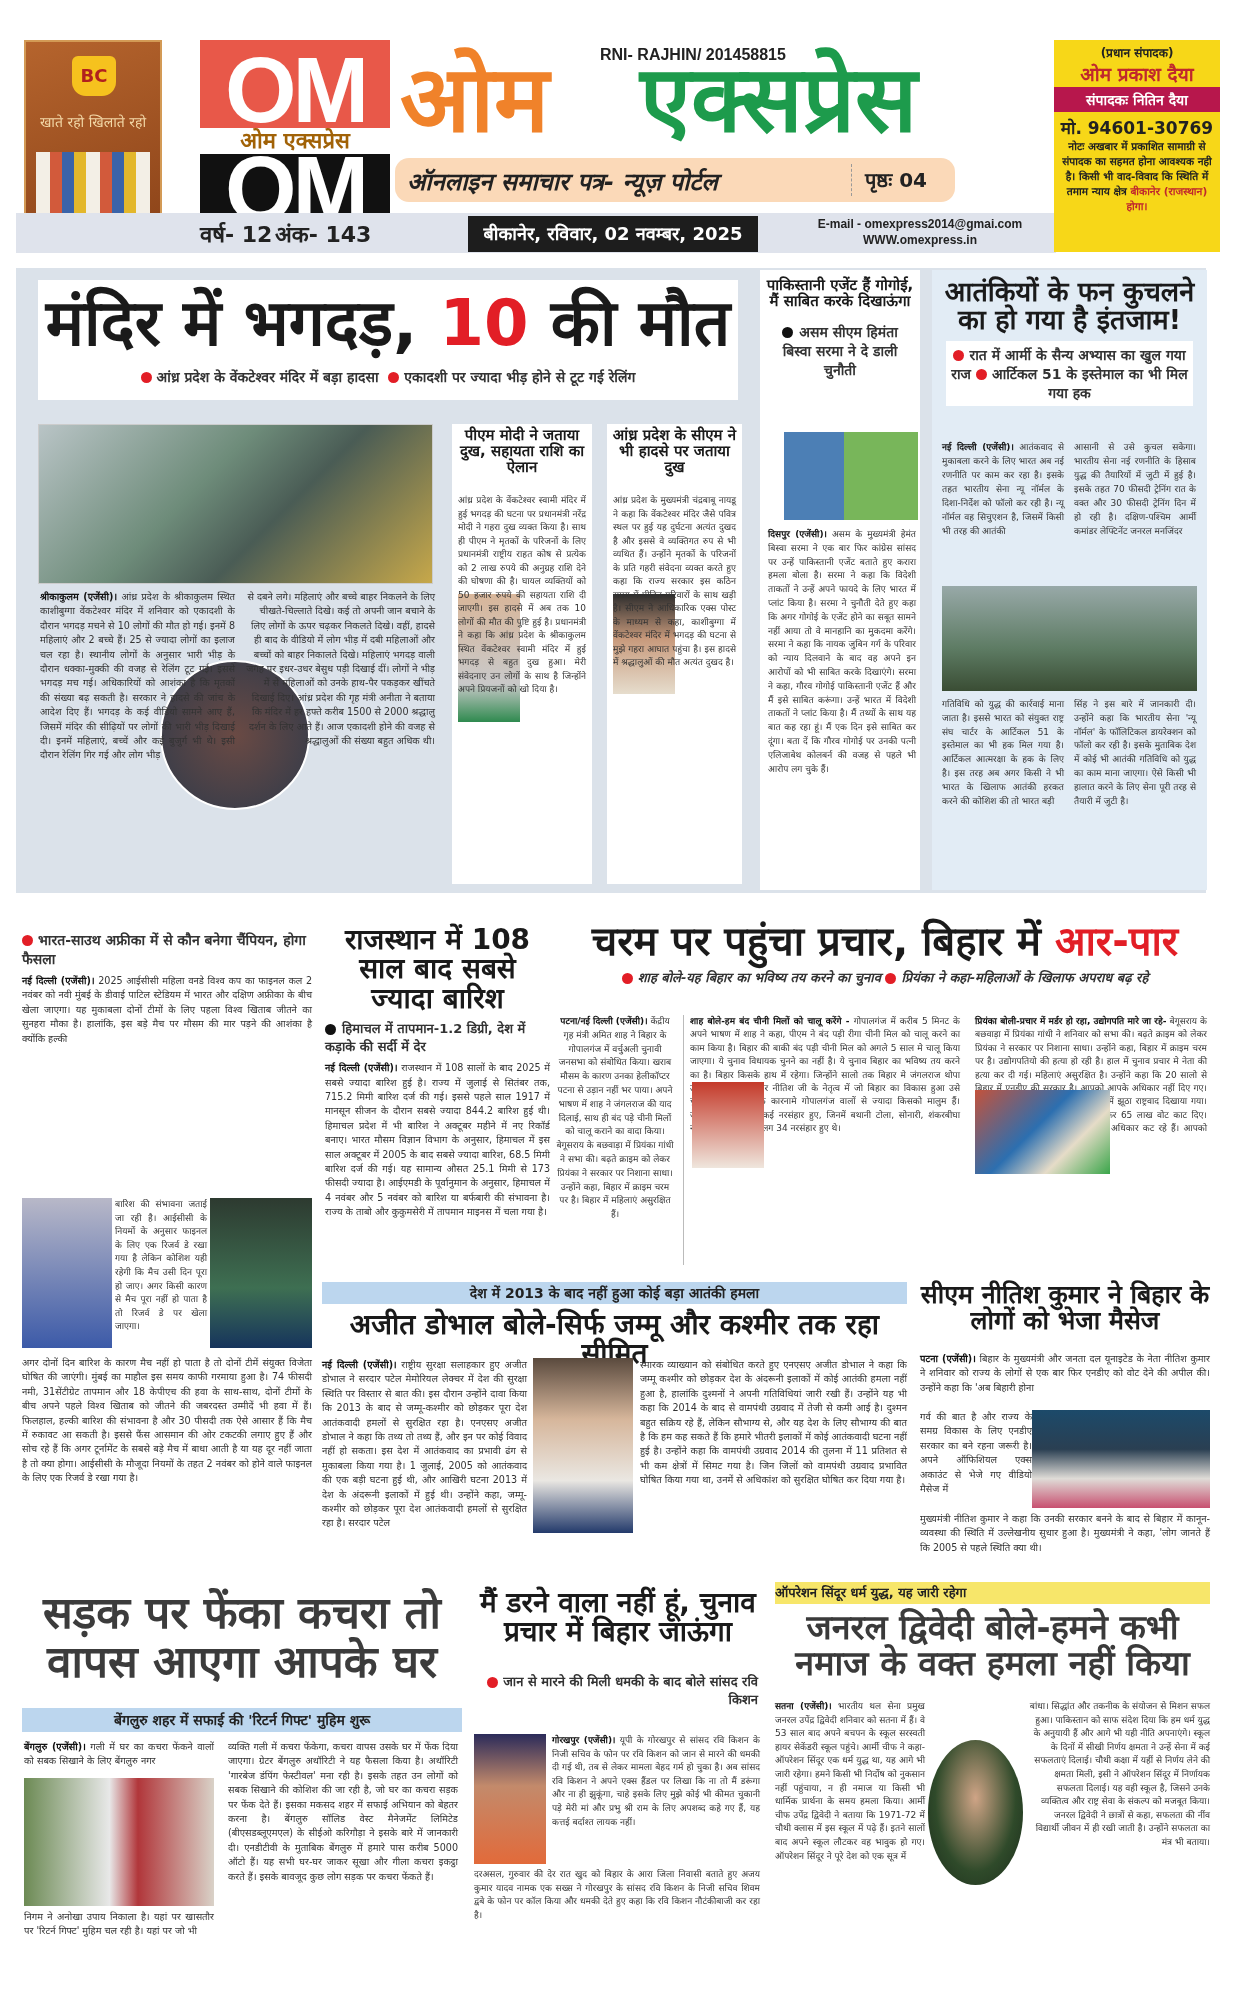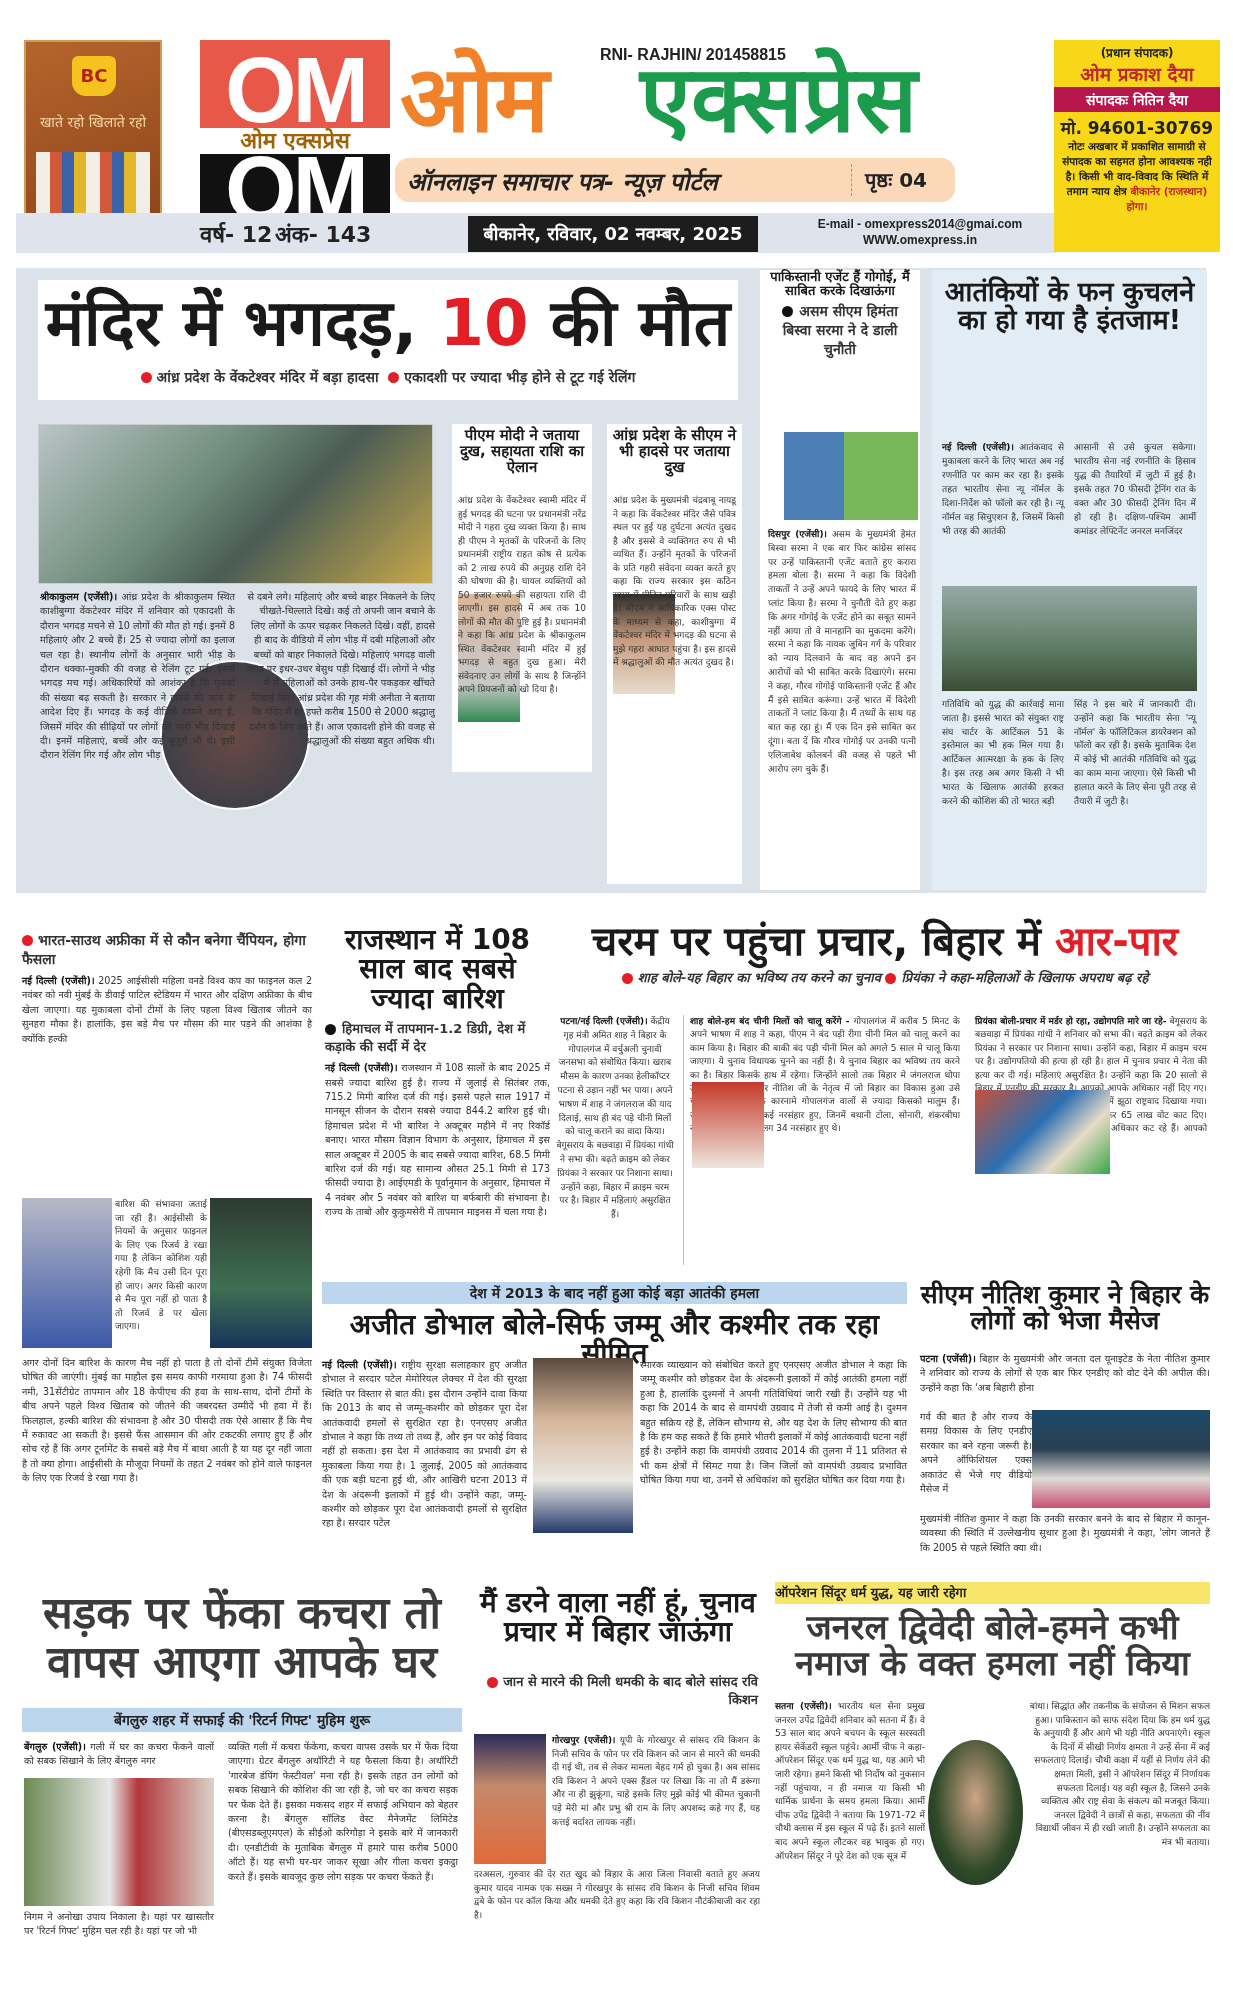--- a/index.html
+++ b/index.html
@@ -88,39 +88,40 @@
 <div class="abs panel" style="left:16px;top:268px;width:1190px;height:625px"></div>
 <div class="abs" style="left:38px;top:280px;width:700px;height:120px;background:#fff">
   <div class="hl" style="font-size:64px;margin-top:10px"><span>मंदिर में भगदड़,</span> <span class="red">10</span> <span>की मौत</span></div>
   <div class="sub" style="font-size:14px;margin-top:10px"><span class="dot"></span><span>आंध्र प्रदेश के वेंकटेश्वर मंदिर में बड़ा हादसा</span>&nbsp;&nbsp;<span class="dot"></span><span>एकादशी पर ज्यादा भीड़ होने से टूट गई रेलिंग</span></div>
 </div>
 <div class="abs img" style="left:38px;top:424px;width:395px;height:160px;background:linear-gradient(135deg,#b9c4c6,#6e8c7a 40%,#4a5c55 60%,#c7a84a)"></div>
 <div class="abs" style="left:160px;top:660px;width:150px;height:150px;border-radius:50%;background:radial-gradient(circle,#6a4a44,#2f3a4a);border:2px solid #fff"></div>
 <div class="abs body" style="left:40px;top:590px;width:195px"><b>श्रीकाकुलम (एजेंसी)।</b> <span>आंध्र प्रदेश के श्रीकाकुलम स्थित काशीबुग्गा वेंकटेश्वर मंदिर में शनिवार को एकादशी के दौरान भगदड़ मचने से 10 लोगों की मौत हो गई। इनमें 8 महिलाएं और 2 बच्चे हैं। 25 से ज्यादा लोगों का इलाज चल रहा है। स्थानीय लोगों के अनुसार भारी भीड़ के दौरान धक्का-मुक्की की वजह से रेलिंग टूट गई। इससे भगदड़ मच गई। अधिकारियों को आशंका है कि मृतकों की संख्या बढ़ सकती है। सरकार ने हादसे की जांच के आदेश दिए हैं। भगदड़ के कई वीडियो सामने आए हैं, जिसमें मंदिर की सीढ़ियों पर लोगों की भारी भीड़ दिखाई दी। इनमें महिलाएं, बच्चें और कई बुजुर्ग भी थे। इसी दौरान रेलिंग गिर गई और लोग भीड़</span></div>
 <div class="abs body" style="left:245px;top:590px;width:190px;text-align:right">से दबने लगे। महिलाएं और बच्चे बाहर निकलने के लिए चीखते-चिल्लाते दिखे। कई तो अपनी जान बचाने के लिए लोगों के ऊपर चढ़कर निकलते दिखे। वहीं, हादसे ही बाद के वीडियो में लोग भीड़ में दबी महिलाओं और बच्चों को बाहर निकालते दिखे। महिलाएं भगदड़ वाली जगह पर इधर-उधर बेसुध पड़ी दिखाई दीं। लोगों ने भीड़ में से महिलाओं को उनके हाथ-पैर पकड़कर खींचते दिखाई दिए। आंध्र प्रदेश की गृह मंत्री अनीता ने बताया कि मंदिर में हर हफ्ते करीब 1500 से 2000 श्रद्धालु दर्शन के लिए आते हैं। आज एकादशी होने की वजह से श्रद्धालुओं की संख्या बहुत अधिक थी।</div>
 
-<div class="abs" style="left:452px;top:424px;width:140px;height:348px;background:#fff">
+<div class="abs" style="left:452px;top:424px;width:140px;height:460px;background:#fff">
   <div class="hl" style="font-size:15px;padding:4px">पीएम मोदी ने जताया दुख, सहायता राशि का ऐलान</div>
   <div class="photo" style="left:6px;top:170px;width:62px;height:128px;background:linear-gradient(180deg,#d8b69a,#c9c9c9 70%,#2f8a4f)"></div>
   <div class="body" style="position:absolute;left:6px;top:70px;width:128px;font-size:9px;line-height:13.5px">आंध्र प्रदेश के वेंकटेश्वर स्वामी मंदिर में हुई भगदड़ की घटना पर प्रधानमंत्री नरेंद्र मोदी ने गहरा दुख व्यक्त किया है। साथ ही पीएम ने मृतकों के परिजनों के लिए प्रधानमंत्री राष्ट्रीय राहत कोष से प्रत्येक को 2 लाख रुपये की अनुग्रह राशि देने की घोषणा की है। घायल व्यक्तियों को 50 हजार रुपये की सहायता राशि दी जाएगी। इस हादसे में अब तक 10 लोगों की मौत की पुष्टि हुई है। प्रधानमंत्री ने कहा कि आंध्र प्रदेश के श्रीकाकुलम स्थित वेंकटेश्वर स्वामी मंदिर में हुई भगदड़ से बहुत दुख हुआ। मेरी संवेदनाए उन लोगों के साथ है जिन्होंने अपने प्रियजनों को खो दिया है।</div>
 </div>
 <div class="abs" style="left:607px;top:424px;width:135px;height:460px;background:#fff">
   <div class="hl" style="font-size:15px;padding:4px">आंध्र प्रदेश के सीएम ने भी हादसे पर जताया दुख</div>
   <div class="photo" style="left:6px;top:170px;width:62px;height:100px;background:linear-gradient(180deg,#2c2c2c,#c89a7c 45%,#e6ddcd)"></div>
   <div class="body" style="position:absolute;left:6px;top:70px;width:123px;font-size:9px;line-height:13.5px">आंध्र प्रदेश के मुख्यमंत्री चंद्रबाबू नायडू ने कहा कि वेंकटेश्वर मंदिर जैसे पवित्र स्थल पर हुई यह दुर्घटना अत्यंत दुखद है और इससे वे व्यक्तिगत रुप से भी व्यथित हैं। उन्होंने मृतकों के परिजनों के प्रति गहरी संवेदना व्यक्त करते हुए कहा कि राज्य सरकार इस कठिन समय में पीड़ित परिवारों के साथ खड़ी है। सीएम ने आधिकारिक एक्स पोस्ट के माध्यम से कहा, काशीबुग्गा में वेंकटेश्वर मंदिर में भगदड़ की घटना से मुझे गहरा आघात पहुंचा है। इस हादसे में श्रद्धालुओं की मौत अत्यंत दुखद है।</div>
 </div>
 
 <div class="abs" style="left:760px;top:270px;width:160px;height:620px;background:#fff">
-  <div class="hl" style="font-size:13px;padding:0 2px">पाकिस्तानी एजेंट हैं गोगोई, मैं साबित करके दिखाऊंगा</div>
+  <div class="hl" style="font-size:15px;padding:8px 2px">पाकिस्तानी एजेंट हैं गोगोई, मैं साबित करके दिखाऊंगा</div>
   <div class="sub" style="font-size:14px;padding:4px 8px;text-align:center"><span class="dotb"></span><span>असम सीएम हिमंता बिस्वा सरमा ने दे डाली चुनौती</span></div>
   <div class="photo" style="left:24px;top:162px;width:134px;height:88px;background:linear-gradient(90deg,#4c7fb5 0 45%,#78b65a 45%)"></div>
   <div class="body" style="position:absolute;left:8px;top:258px;width:148px;font-size:9px;line-height:13.8px"><b>दिसपुर (एजेंसी)।</b> <span>असम के मुख्यमंत्री हेमंत बिस्वा सरमा ने एक बार फिर कांग्रेस सांसद पर उन्हें पाकिस्तानी एजेंट बताते हुए करारा हमला बोला है। सरमा ने कहा कि विदेशी ताकतों ने उन्हें अपने फायदे के लिए भारत में प्लांट किया है। सरमा ने चुनौती देते हुए कहा कि अगर गोगोई के एजेंट होने का सबूत सामने नहीं आया तो वे मानहानि का मुकदमा करेंगे। सरमा ने कहा कि नायक जुबिन गर्ग के परिवार को न्याय दिलवाने के बाद वह अपने इन आरोपों को भी साबित करके दिखाएंगे। सरमा ने कहा, गौरव गोगोई पाकिस्तानी एजेंट हैं और मैं इसे साबित करूंगा। उन्हें भारत में विदेशी ताकतों ने प्लांट किया है। मैं तथ्यों के साथ यह बात कह रहा हूं। मैं एक दिन इसे साबित कर दूंगा। बता दें कि गौरव गोगोई पर उनकी पत्नी एलिजाबेथ कोलबर्न की वजह से पहले भी आरोप लग चुके हैं।</span></div>
 </div>
 <div class="abs" style="left:932px;top:270px;width:275px;height:620px;background:#e2ecf5">
   <div class="hl" style="font-size:27px;padding:8px 4px 4px">आतंकियों के फन कुचलने का हो गया है इंतजाम!</div>
+  <div class="sub" style="font-size:14px;background:#fff;margin:2px 14px;padding:4px"><span class="dot"></span><span>रात में आर्मी के सैन्य अभ्यास का खुल गया राज</span> <span class="dot"></span><span>आर्टिकल 51 के इस्तेमाल का भी मिल गया हक</span></div>
   <div class="body" style="position:absolute;left:10px;top:170px;width:122px;font-size:9px;line-height:14px"><b>नई दिल्ली (एजेंसी)।</b> <span>आतंकवाद से मुकाबला करने के लिए भारत अब नई रणनीति पर काम कर रहा है। इसके तहत भारतीय सेना न्यू नॉर्मल के दिशा-निर्देश को फॉलो कर रही है। न्यू नॉर्मल वह सिचुएशन है, जिसमें किसी भी तरह की आतंकी</span></div>
   <div class="body" style="position:absolute;left:142px;top:170px;width:122px;font-size:9px;line-height:14px">आसानी से उसे कुचल सकेगा। भारतीय सेना नई रणनीति के हिसाब युद्ध की तैयारियों में जुटी में हुई है। इसके तहत 70 फीसदी ट्रेनिंग रात के वक्त और 30 फीसदी ट्रेनिंग दिन में हो रही है। दक्षिण-पश्चिम आर्मी कमांडर लेफ्टिनेंट जनरल मनजिंदर</div>
   <div class="photo" style="left:10px;top:316px;width:255px;height:105px;background:linear-gradient(180deg,#98a9a8,#5d7b63 60%,#3a4d34)"></div>
   <div class="body" style="position:absolute;left:10px;top:428px;width:122px;font-size:9px;line-height:13.8px">गतिविधि को युद्ध की कार्रवाई माना जाता है। इससे भारत को संयुक्त राष्ट्र संघ चार्टर के आर्टिकल 51 के इस्तेमाल का भी हक मिल गया है। आर्टिकल आत्मरक्षा के हक के लिए है। इस तरह अब अगर किसी ने भी भारत के खिलाफ आतंकी हरकत करने की कोशिश की तो भारत बड़ी</div>
   <div class="body" style="position:absolute;left:142px;top:428px;width:122px;font-size:9px;line-height:13.8px">सिंह ने इस बारे में जानकारी दी। उन्होंने कहा कि भारतीय सेना 'न्यू नॉर्मल' के फॉलिटिकल डायरेक्शन को फॉलो कर रही है। इसके मुताबिक देश में कोई भी आतंकी गतिविधि को युद्ध का काम माना जाएगा। ऐसे किसी भी हालात करने के लिए सेना पूरी तरह से तैयारी में जुटी है।</div>
 </div>
 
 <div class="abs" style="left:22px;top:922px;width:290px">
   <div class="sub" style="font-size:14px;text-align:left;margin-top:8px"><span class="dot"></span><span>भारत-साउथ अफ्रीका में से कौन बनेगा चैंपियन, होगा फैसला</span></div>
   <div class="body" style="margin-top:6px"><b>नई दिल्ली (एजेंसी)।</b> <span>2025 आईसीसी महिला वनडे विश्व कप का फाइनल कल 2 नवंबर को नवी मुंबई के डीवाई पाटिल स्टेडियम में भारत और दक्षिण अफ्रीका के बीच खेला जाएगा। यह मुकाबला दोनों टीमों के लिए पहला विश्व खिताब जीतने का सुनहरा मौका है। हालांकि, इस बड़े मैच पर मौसम की मार पड़ने की आशंका है क्योंकि हल्की</span></div>

